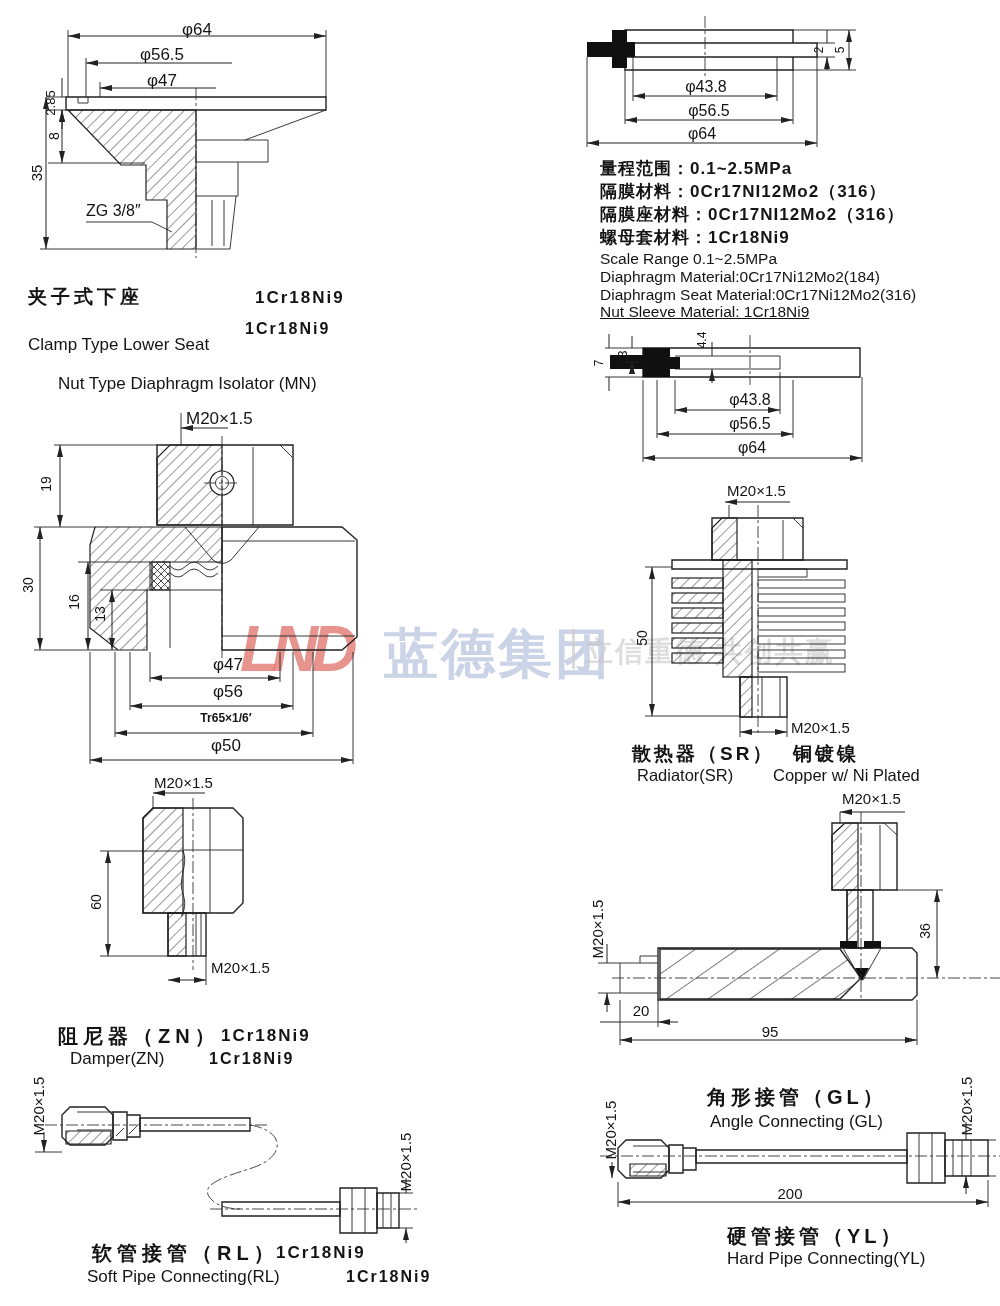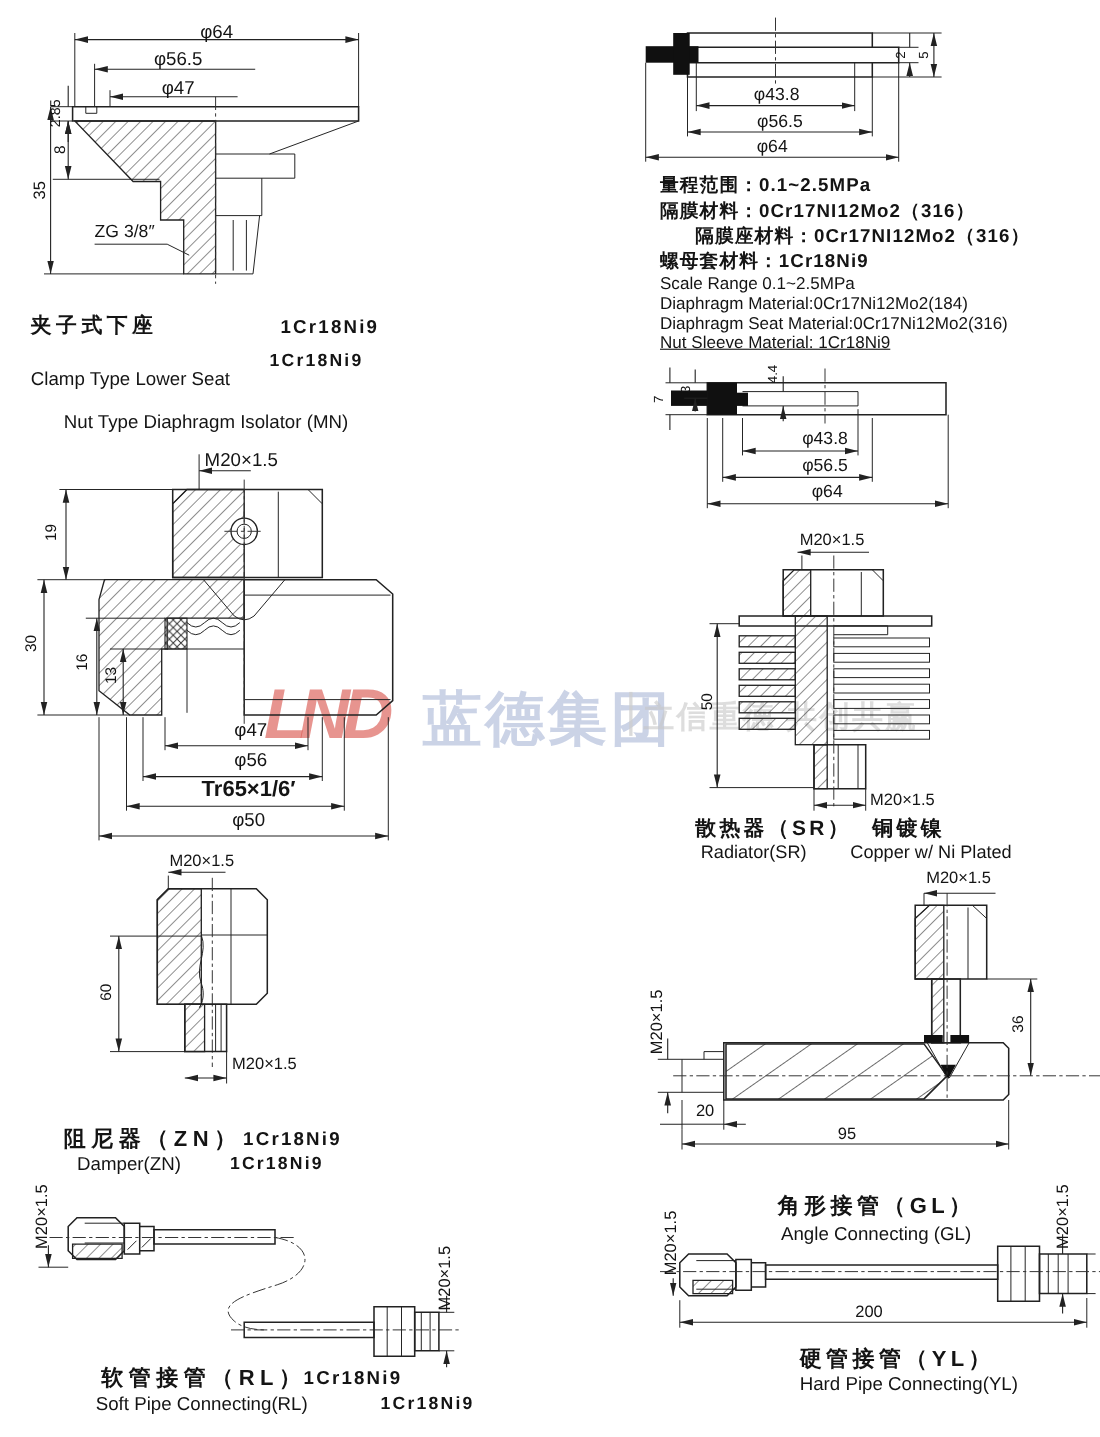--- a/index.html
+++ b/index.html
@@ -250,42 +250,42 @@
 <span class="t" style="left:58px;top:375px;font-size:17px;">Nut Type Diaphragm Isolator (MN)</span>
 
 <span class="t rot" style="left:819px;top:50px;font-size:12px;">2</span>
 <span class="t rot" style="left:840px;top:50px;font-size:12px;">5</span>
 <span class="t ctr" style="left:706px;top:87px;font-size:16px;">φ43.8</span>
 <span class="t ctr" style="left:709px;top:111px;font-size:16px;">φ56.5</span>
 <span class="t ctr" style="left:702px;top:134px;font-size:16px;">φ64</span>
 
 <span class="t b" style="left:600px;top:160px;font-size:17px;letter-spacing:1px;">量程范围：0.1~2.5MPa</span>
 <span class="t b" style="left:600px;top:183px;font-size:17px;letter-spacing:1px;">隔膜材料：0Cr17NI12Mo2（316）</span>
-<span class="t b" style="left:600px;top:206px;font-size:17px;letter-spacing:1px;margin-left:32px;">隔膜座材料：0Cr17NI12Mo2（316）</span>
+<span class="t b" style="left:600px;top:206px;font-size:17px;letter-spacing:1px;">隔膜座材料：0Cr17NI12Mo2（316）</span>
 <span class="t b" style="left:600px;top:229px;font-size:17px;letter-spacing:1px;">螺母套材料：1Cr18Ni9</span>
 <span class="t" style="left:600px;top:251px;font-size:15.5px;">Scale Range 0.1~2.5MPa</span>
 <span class="t" style="left:600px;top:269px;font-size:15.5px;">Diaphragm Material:0Cr17Ni12Mo2(184)</span>
 <span class="t" style="left:600px;top:287px;font-size:15.5px;">Diaphragm Seat Material:0Cr17Ni12Mo2(316)</span>
 <span class="t" style="left:600px;top:304px;font-size:15.5px;text-decoration:underline;">Nut Sleeve Material: 1Cr18Ni9</span>
 
 <span class="t rot" style="left:702px;top:340px;font-size:12px;">4.4</span>
 <span class="t rot" style="left:599px;top:363px;font-size:12px;">7</span>
 <span class="t rot" style="left:623px;top:354px;font-size:12px;">3</span>
 <span class="t ctr" style="left:750px;top:400px;font-size:16px;">φ43.8</span>
 <span class="t ctr" style="left:750px;top:424px;font-size:16px;">φ56.5</span>
 <span class="t ctr" style="left:752px;top:448px;font-size:16px;">φ64</span>
 
 <span class="t" style="left:186px;top:410px;font-size:17px;">M20×1.5</span>
 <span class="t rot" style="left:46px;top:484px;font-size:14px;">19</span>
 <span class="t rot" style="left:28px;top:585px;font-size:14px;">30</span>
 <span class="t rot" style="left:74px;top:602px;font-size:14px;">16</span>
 <span class="t rot" style="left:100px;top:614px;font-size:14px;">13</span>
 <span class="t ctr" style="left:228px;top:664px;font-size:17px;">φ47</span>
 <span class="t ctr" style="left:228px;top:691px;font-size:17px;">φ56</span>
-<span class="t ctr b" style="left:226px;top:718px;font-size:20px;">Tr65×1/6′</span>
+<span class="t ctr b" style="left:226px;top:718px;font-size:12px;">Tr65×1/6′</span>
 <span class="t ctr" style="left:226px;top:745px;font-size:17px;">φ50</span>
 
 <span class="t" style="left:727px;top:483px;font-size:15px;">M20×1.5</span>
 <span class="t rot" style="left:642px;top:638px;font-size:14px;">50</span>
 <span class="t" style="left:791px;top:720px;font-size:15px;">M20×1.5</span>
 <span class="t b" style="left:632px;top:744px;font-size:19px;letter-spacing:3px;">散热器（SR）</span>
 <span class="t b" style="left:793px;top:744px;font-size:19px;letter-spacing:3px;">铜镀镍</span>
 <span class="t" style="left:637px;top:767px;font-size:16.5px;">Radiator(SR)</span>
 <span class="t" style="left:773px;top:767px;font-size:16.5px;">Copper w/ Ni Plated</span>
 

